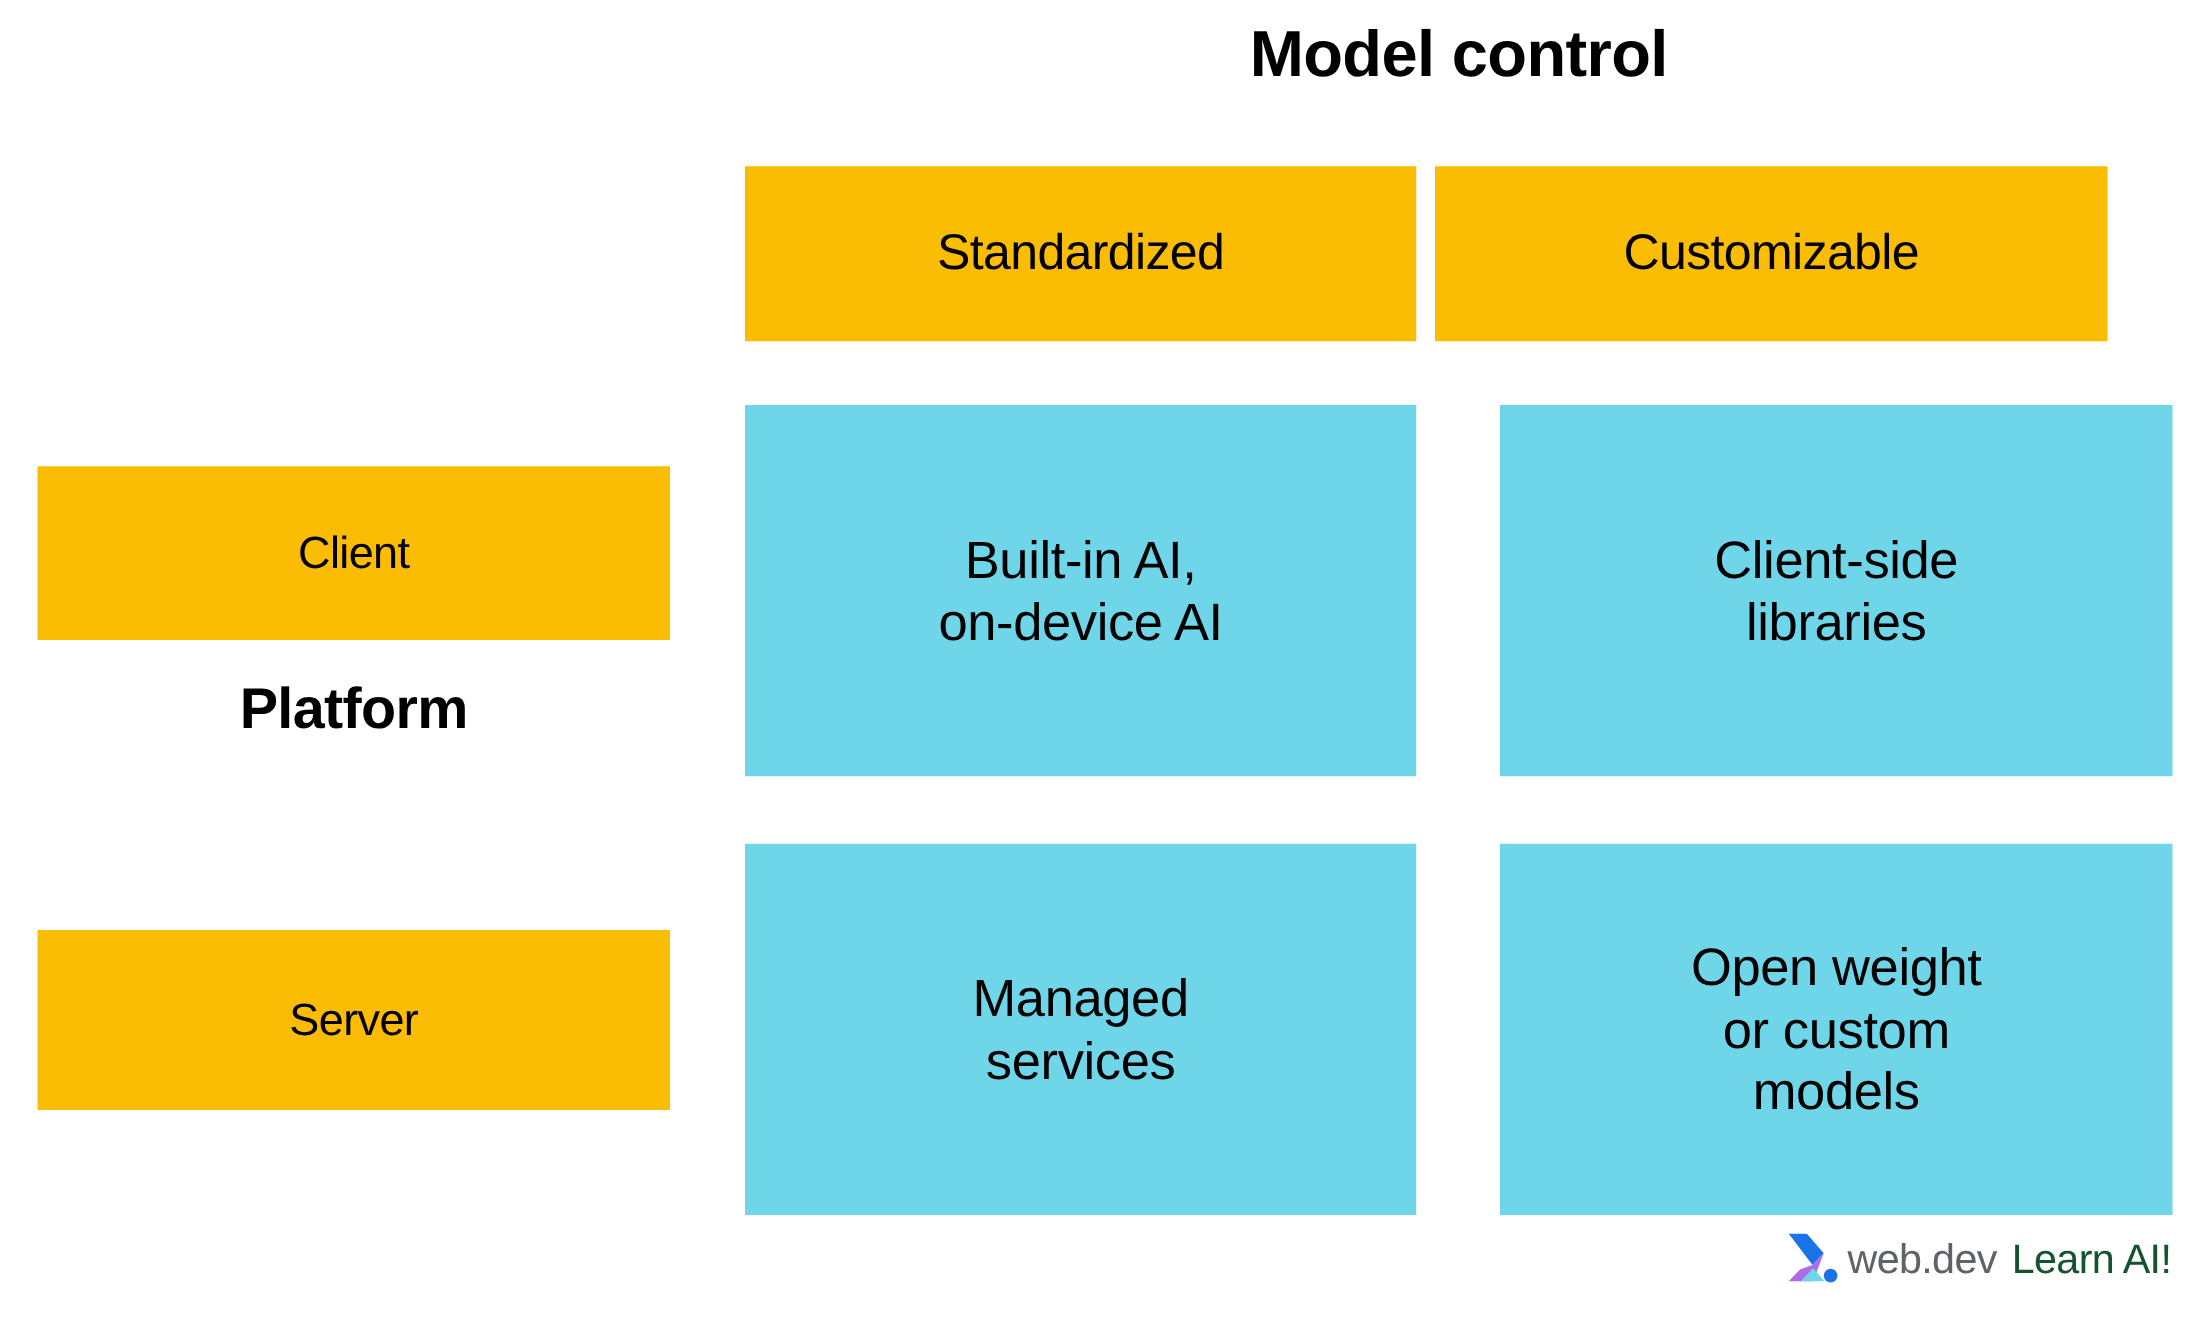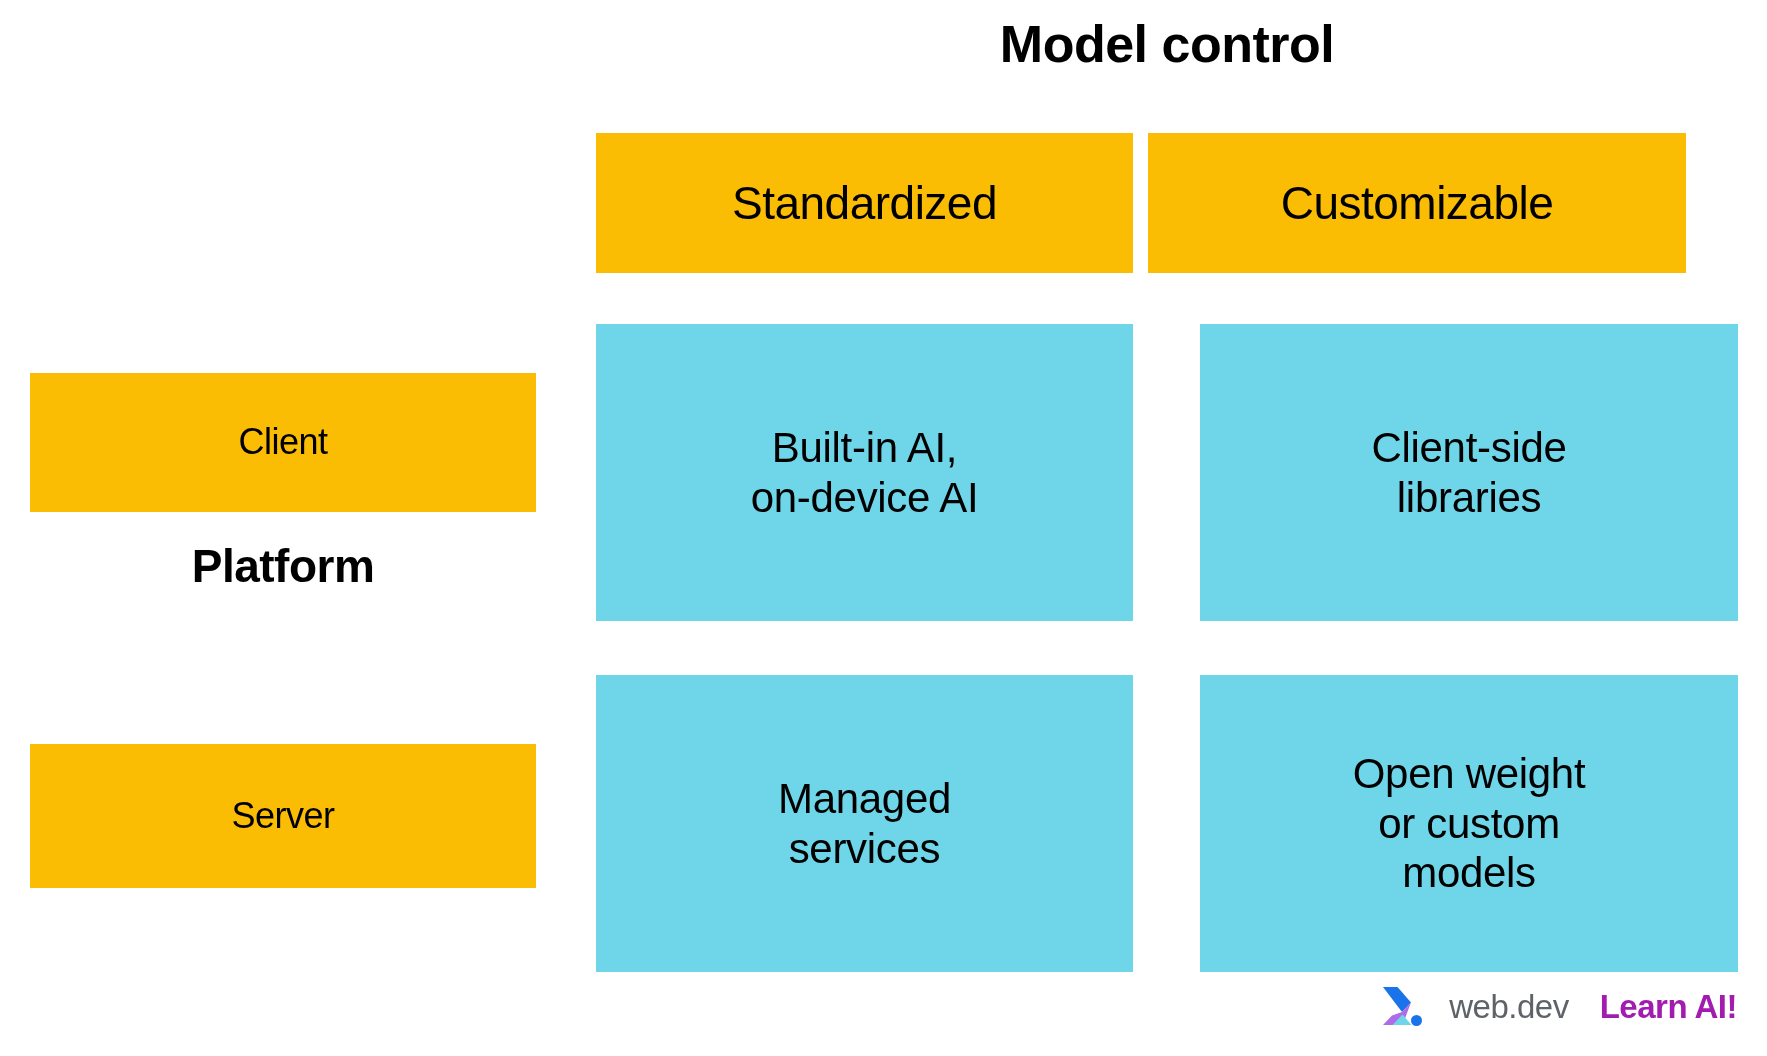--- a/index.html
+++ b/index.html
@@ -41,21 +41,21 @@
     box-sizing:border-box;
     line-height:1.18;
     white-space:pre-line;
   }
   .block.yellow{background:#FBBC04;}
   .block.blue{background:#6FD5E8;}
 
   
   .col-head{
     top:133px;height:140px;
-    font-size:46px;
+    font-size:40px;
     font-weight:500;
     letter-spacing:-0.5px;
   }
   .col-head.c1{left:596px;width:537px;}
   .col-head.c2{left:1148px;width:538px;}
 
   
   .row-label{
     left:30px;width:506px;
     font-size:36px;
@@ -87,39 +87,39 @@
   .cell.c1{left:596px;width:537px;}
   .cell.c2{left:1200px;width:538px;}
 
   
   .footer{
     position:absolute;
     right:30px;
     bottom:28px;
     display:flex;
     align-items:center;
-    gap:25px;
+    gap:6px;
     height:44px;
   }
   .logo-mark{
     width:44px;height:42px;
     display:block;
     flex:0 0 auto;
   }
   .brand{
     font-size:33px;
     font-weight:400;
     color:#5f6368;
     letter-spacing:-0.5px;
     line-height:1;
   }
   .tagline{
     font-size:33px;
-    font-weight:700;
-    color:#a21caf;
+    font-weight:400;
+    color:#14532d;
     letter-spacing:-0.5px;
     line-height:1;
     margin-left:6px;
   }
 </style>
 </head>
 <body>
 
 <div class="stage">
 

